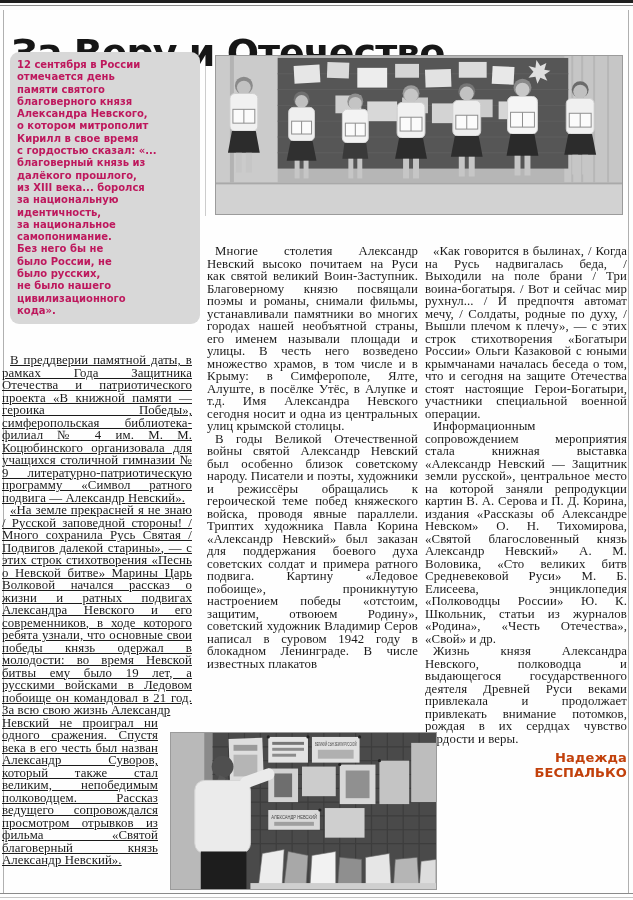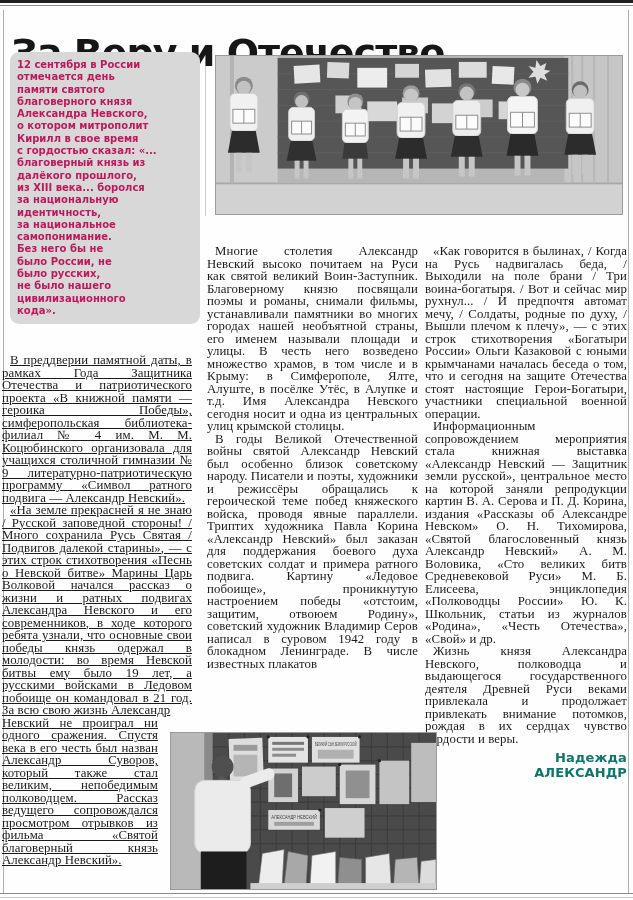--- a/index.html
+++ b/index.html
@@ -26,21 +26,21 @@
     letter-spacing:0.1px;overflow:hidden;margin-top:24px;}
   .col p{margin:0;}
   .indent{text-indent:8px;}
   .col-left {left:2px; top:330px;width:190px;height:562px;text-decoration:underline;}
   .col-mid  {left:207px;top:221px;width:211px;height:512px;}
   .col-right{left:425px;top:221px;width:202px;height:672px;}
   .narrow-left{width:156px;}
   .narrow-right{margin-left:18px;}
 
   .byline{margin-top:5px;text-align:right;font-family:"DejaVu Sans",sans-serif;
-    font-weight:700;font-size:13px;line-height:15px;color:#0f766e;}
+    font-weight:700;font-size:13px;line-height:15px;color:#c2410c;}
 
   .photo{position:absolute;border:1px solid #9b9b9b;background:#bdbdbd;box-sizing:border-box;}
   .photo-top{left:215px;top:55px;width:408px;height:160px;}
   .photo-bottom{left:170px;top:732px;width:267px;height:158px;}
   .photo svg{display:block;width:100%;height:100%;}
 </style>
 </head>
 <body>
 
 <div class="page">
@@ -203,21 +203,21 @@
     <p class="indent">Многие столетия Александр Невский высоко почитаем на Руси как святой великий Воин-Заступник. Благоверному князю посвящали поэмы и романы, снимали фильмы, устанавливали памятники во многих городах нашей необъятной страны, его именем называли площади и улицы. В честь него возведено множество храмов, в том числе и в Крыму: в Симферополе, Ялте, Алуште, в посёлке Утёс, в Алупке и т.д. Имя Александра Невского сегодня носит и одна из центральных улиц крымской столицы.</p>
     <p class="indent">В годы Великой Отечественной войны святой Александр Невский был особенно близок советскому народу. Писатели и поэты, художники и режиссёры обращались к героической теме побед княжеского войска, проводя явные параллели. Триптих художника Павла Корина «Александр Невский» был заказан для поддержания боевого духа советских солдат и примера ратного подвига. Картину «Ледовое побоище», проникнутую настроением победы «отстоим, защитим, отвоюем Родину», советский художник Владимир Серов написал в суровом 1942 году в блокадном Ленинграде. В числе известных плакатов</p>
   </div>
 
   <div class="col col-right">
     <p class="indent">«Как говорится в былинах, / Когда на Русь надвигалась беда, / Выходили на поле брани / Три воина-богатыря. / Вот и сейчас мир рухнул... / И предпочтя автомат мечу, / Солдаты, родные по духу, / Вышли плечом к плечу», — с этих строк стихотворения «Богатыри России» Ольги Казаковой с юными крымчанами началась беседа о том, что и сегодня на защите Отечества стоят настоящие Герои-Богатыри, участники специальной военной операции.</p>
     <p class="indent">Информационным сопровождением мероприятия стала книжная выставка «Александр Невский — Защитник земли русской», центральное место на которой заняли репродукции картин В. А. Серова и П. Д. Корина, издания «Рассказы об Александре Невском» О. Н. Тихомирова, «Святой благословенный князь Александр Невский» А. М. Воловика, «Сто великих битв Средневековой Руси» М. Б. Елисеева, энциклопедия «Полководцы России» Ю. К. Школьник, статьи из журналов «Родина», «Честь Отечества», «Свой» и др.</p>
     <p class="indent narrow-right">Жизнь князя Александра Невского, полководца и выдающегося государственного деятеля Древней Руси веками привлекала и продолжает привлекать внимание потомков, рождая в их сердцах чувство гордости и веры.</p>
     <div class="byline">
       <div>Надежда</div>
-      <div>АЛЕКСАНДР</div>
+      <div>БЕСПАЛЬКО</div>
     </div>
   </div>
 
   <div class="photo photo-bottom">
     <svg viewBox="0 0 267 158" preserveAspectRatio="none">
       <rect width="267" height="158" fill="#4a4a4a"></rect>
       <rect width="34" height="158" fill="#b9b9b9"></rect>
       <rect x="34" width="8" height="158" fill="#8a8a8a"></rect>
       <g stroke="#3d3d3d" stroke-width="1.2">
         <line x1="58" y1="0" x2="58" y2="158"></line>

